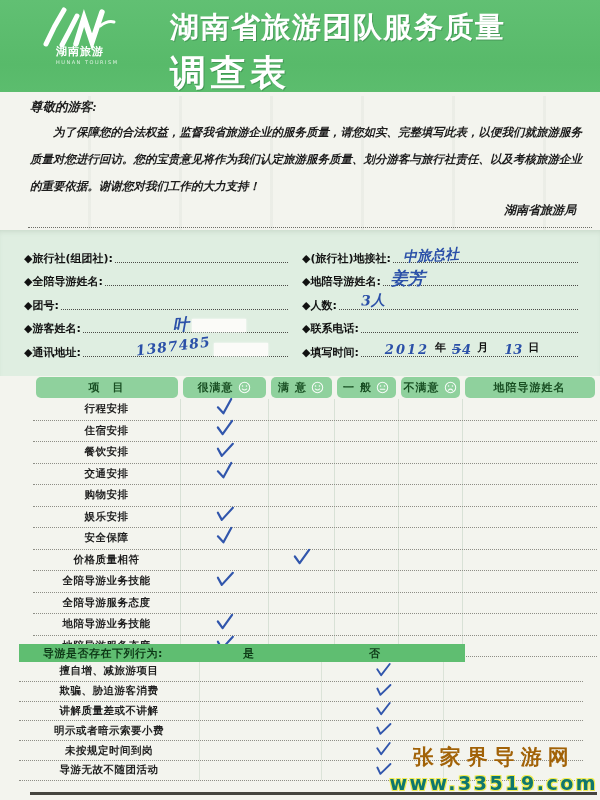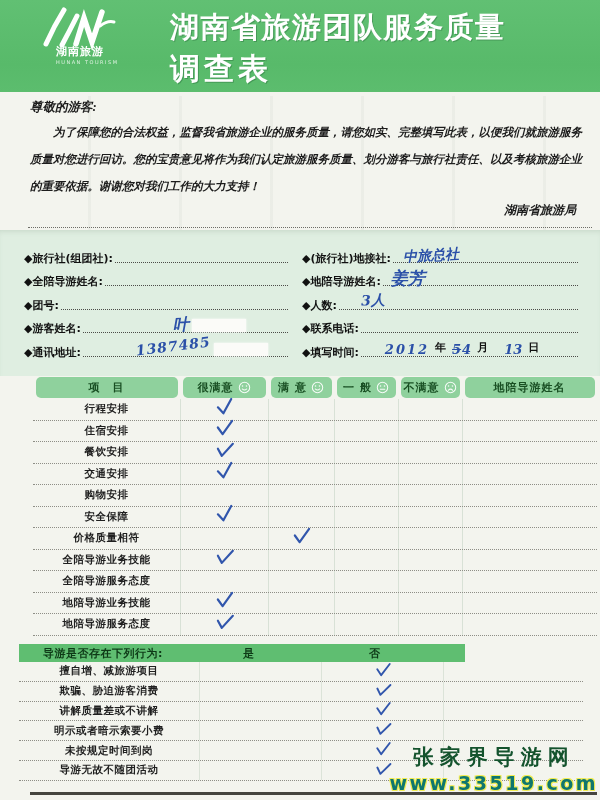--- a/index.html
+++ b/index.html
@@ -8,21 +8,21 @@
 
   
   .page-header{position:absolute;top:0;left:0;right:0;height:92px;
     background:linear-gradient(180deg,#61c073 0%,#58ba6a 70%,#5cbd6e 100%);}
   .logo{position:absolute;left:34px;top:4px;width:110px;text-align:left;}
   .logo svg{display:block;margin-left:6px;}
   .logo-cn{color:#fff;font-size:11px;font-weight:bold;letter-spacing:1px;margin-top:-6px;margin-left:22px;}
   .logo-en{color:#dff3e2;font-size:5px;letter-spacing:1.5px;margin-left:22px;}
   .titles{position:absolute;left:170px;top:8px;color:#fff;font-weight:bold;}
   .title1{font-size:29px;letter-spacing:1.5px;text-shadow:1px 1px 0 rgba(30,90,45,.35);}
-  .title2{font-size:30px;letter-spacing:4px;margin-top:1px;text-shadow:1px 1px 0 rgba(30,90,45,.35);}
+  .title2{font-size:36px;letter-spacing:4px;margin-top:1px;text-shadow:1px 1px 0 rgba(30,90,45,.35);}
 
   
   .letter{position:absolute;top:99px;left:30px;right:14px;color:#1c1c1c;
     font-family:"Liberation Serif",serif;font-style:italic;}
   .salutation{margin:0;font-size:12.5px;font-weight:bold;}
   .letter-body{margin:3px 0 0 0;font-size:11.5px;line-height:27px;text-indent:2em;font-weight:600;}
   .signature{margin:2px 10px 0 0;text-align:right;font-size:12px;font-weight:bold;}
   .bleed{position:absolute;top:96px;left:0;right:0;height:134px;pointer-events:none;
     background:repeating-linear-gradient(90deg,transparent 0 88px,rgba(140,155,142,.08) 88px 91px);}
 
@@ -76,21 +76,21 @@
   .b-row{display:grid;grid-template-columns:180px 122px 122px 140px;height:18.8px;border-bottom:1.5px dotted #8e8e86;}
   .b-cell{display:flex;align-items:center;justify-content:center;}
   .b-cell + .b-cell{border-left:1px solid rgba(125,158,130,.2);}
   .b-label{font-size:10.5px;color:#1f1f1f;font-weight:bold;letter-spacing:.5px;}
   .b-row svg.check{width:18px;height:17px;transform:translateY(-2px) rotate(6deg);}
 
   .bottom-rule{position:absolute;top:792px;left:30px;right:3px;border-top:3px solid #45453f;}
 
   
   .watermark{position:absolute;right:2px;top:743px;text-align:center;z-index:5;}
-  .wm-name{font-size:21px;font-weight:bold;color:#14532d;letter-spacing:6px;
+  .wm-name{font-size:21px;font-weight:bold;color:#a16207;letter-spacing:6px;
     font-family:"Liberation Serif",serif;text-shadow:0 0 1px rgba(255,255,255,.8);}
   .wm-url{font-size:19px;font-weight:bold;color:#0f766e;letter-spacing:2.5px;margin-top:1px;
     text-shadow:-1px -1px 0 #f1ec54,1px -1px 0 #f1ec54,-1px 1px 0 #f1ec54,1px 1px 0 #f1ec54;}
 </style>
 </head>
 <body>
 
 <div class="page">
 
   <header class="page-header">
@@ -297,20 +297,34 @@
             <span class="s-label">购物安排</span>
           </div>
           <div class="s-cell c1"></div>
           <div class="s-cell c2"></div>
           <div class="s-cell c3"></div>
           <div class="s-cell c4"></div>
           <div class="s-cell c5"></div>
         </div>
         <div class="s-row">
           <div class="s-cell c0">
+            <span class="s-label">娱乐安排</span>
+          </div>
+          <div class="s-cell c1">
+            <svg viewBox="0 0 22 20" class="check">
+              <path d="M4 10 L9 17 L19 3" fill="none" stroke="#3156ac" stroke-width="2.3" stroke-linecap="round" stroke-linejoin="round" transform="rotate(7 11 10)"></path>
+            </svg>
+          </div>
+          <div class="s-cell c2"></div>
+          <div class="s-cell c3"></div>
+          <div class="s-cell c4"></div>
+          <div class="s-cell c5"></div>
+        </div>
+        <div class="s-row">
+          <div class="s-cell c0">
             <span class="s-label">安全保障</span>
           </div>
           <div class="s-cell c1">
             <svg viewBox="0 0 22 20" class="check">
               <path d="M4 10 L9 17 L19 3" fill="none" stroke="#3156ac" stroke-width="2.3" stroke-linecap="round" stroke-linejoin="round" transform="rotate(-7 11 10)"></path>
             </svg>
           </div>
           <div class="s-cell c2"></div>
           <div class="s-cell c3"></div>
           <div class="s-cell c4"></div>

